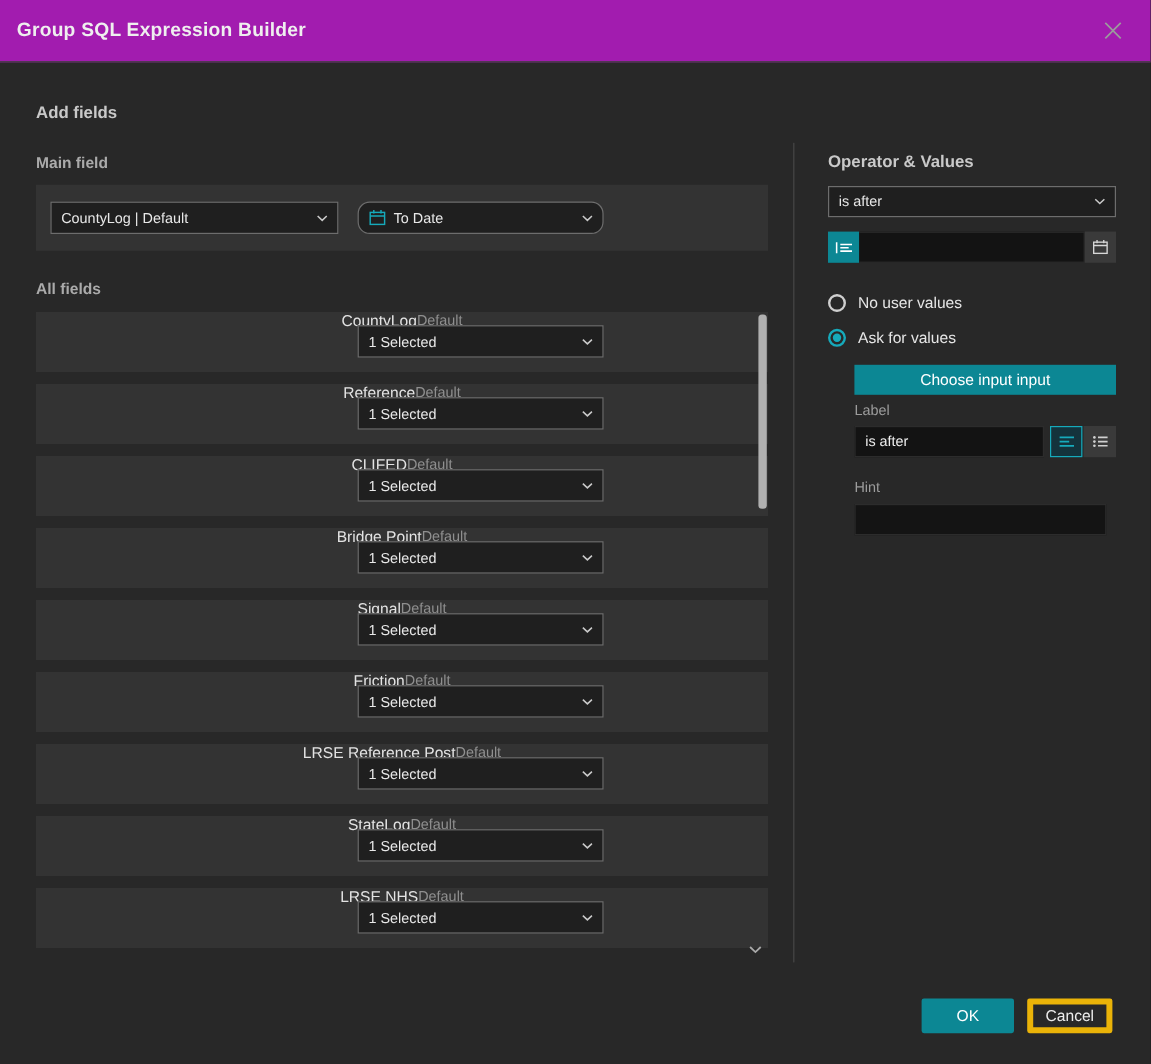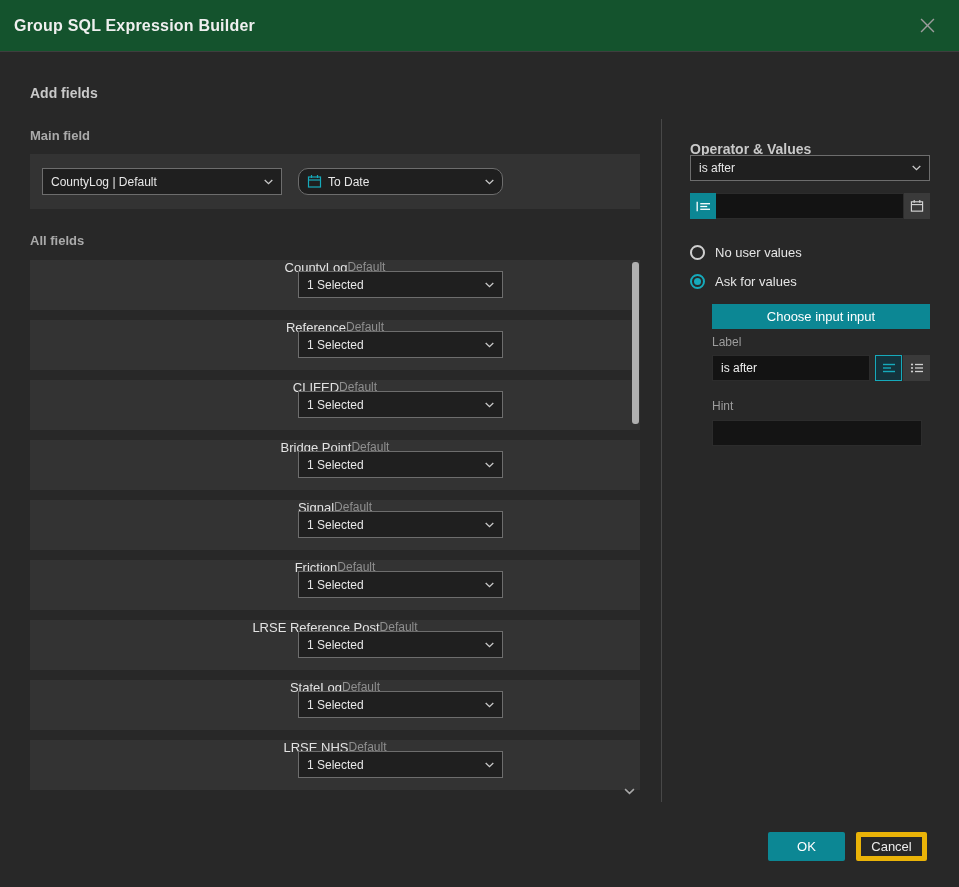--- a/index.html
+++ b/index.html
@@ -3,33 +3,33 @@
 <meta charset="utf-8">
 <style>
   * { margin:0; padding:0; box-sizing:border-box; }
   html,body { background:#1b1b1b; }
   body { font-family:"Liberation Sans", sans-serif; }
 
   .dialog { position:relative; width:959px; height:887px; background:#282828; color:#e0e0e0; overflow:hidden; }
 
   
   .titlebar { position:absolute; top:0; left:0; right:0; height:52px; display:flex; align-items:center;
-              justify-content:space-between; padding:0 20px 0 14px; background:#14532d; border-bottom:1px solid #3e3e3e; }
+              justify-content:space-between; padding:0 20px 0 14px; background:#a21caf; border-bottom:1px solid #3e3e3e; }
   .titlebar h1 { font-size:16px; font-weight:700; color:#efefef; letter-spacing:.2px; }
   .close-btn { background:none; border:none; cursor:pointer; display:flex; padding:4px; }
 
   
   .h-section { position:absolute; font-size:14px; font-weight:700; color:#c9c9c9; }
   .h-sub { position:absolute; font-size:13px; font-weight:700; color:#aaaaaa; }
   .h-small { position:absolute; font-size:12px; color:#9c9c9c; }
 
   .add-fields-heading { left:30px; top:85px; }
   .main-field-label { left:30px; top:128px; }
   .all-fields-label { left:30px; top:233px; }
-  .op-heading { left:690px; top:141px; }
+  .op-heading { left:690px; top:126px; }
   .label-label { left:712px; top:335px; }
   .hint-label { left:712px; top:399px; }
 
   
   .dd { display:flex; align-items:center; background:#1f1f1f; border:1px solid #6d6d6d; color:#e8e8e8;
         font-size:12px; padding:0 8px; cursor:pointer; gap:6px; }
   .dd .dd-text { flex:1; white-space:nowrap; overflow:hidden; }
   .dd .chev { display:flex; flex:0 0 auto; }
 
   

